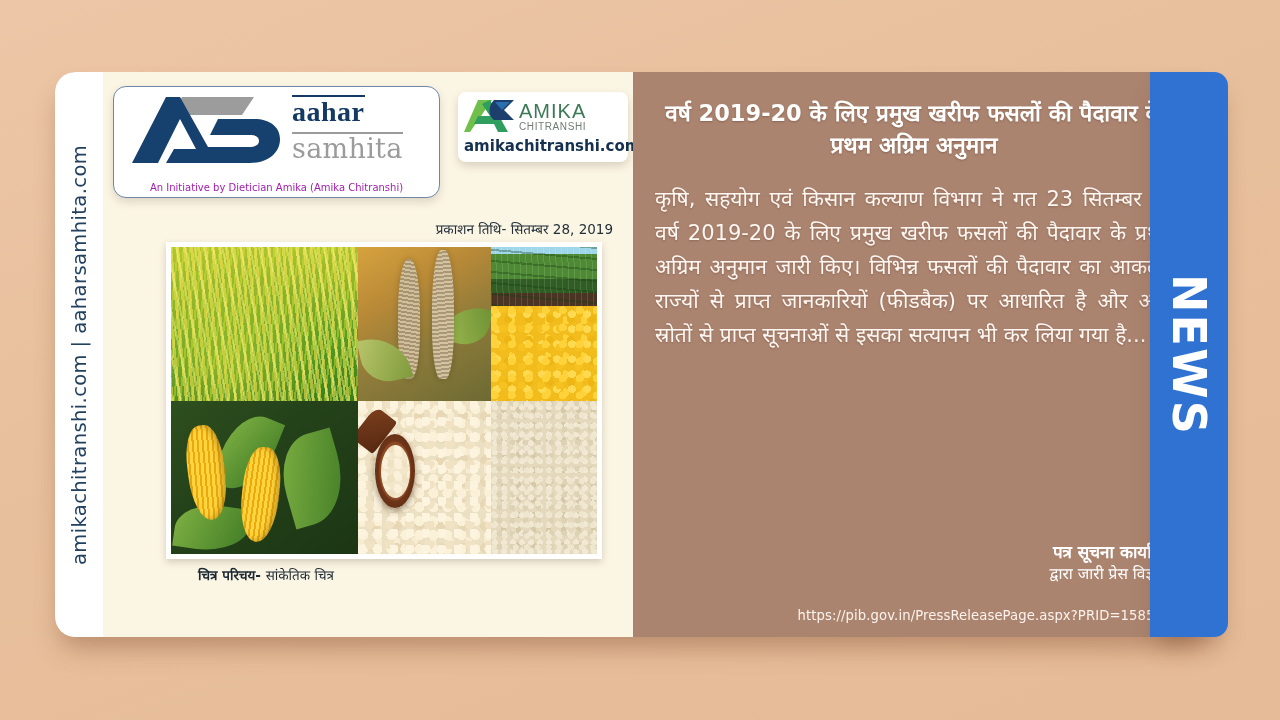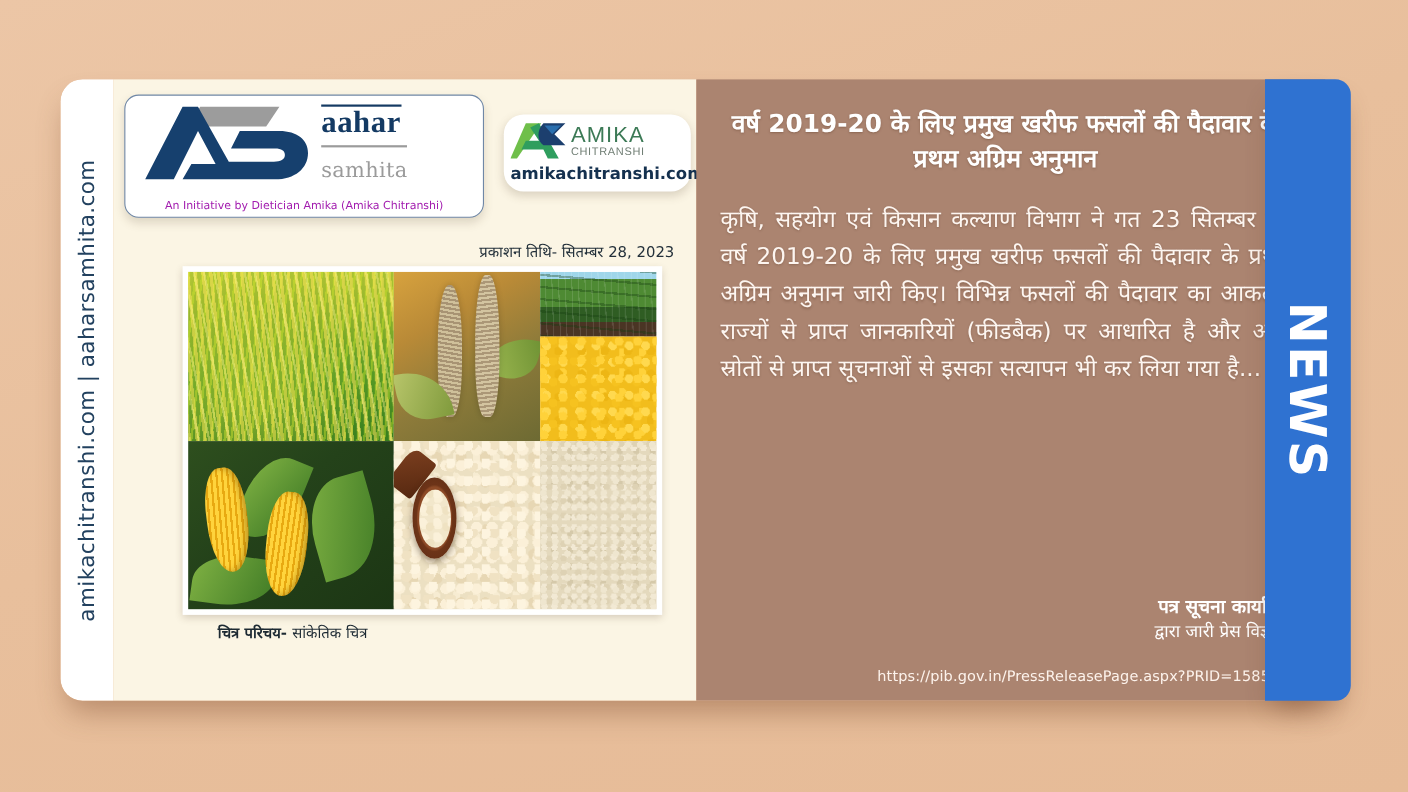--- a/index.html
+++ b/index.html
@@ -106,49 +106,49 @@
     font-weight: 700;
     color: #143a63;
     letter-spacing: 0.5px;
     line-height: 1;
     border-top: 2.4px solid #143a63;
     padding-top: 1px;
     display: inline-block;
   }
   .word-samhita {
     font-family: "DejaVu Serif", serif;
-    font-size: 19px;
+    font-size: 27px;
     font-weight: 400;
     color: #9b9b9b;
     letter-spacing: 0.3px;
     line-height: 1;
     border-top: 2.2px solid #9b9b9b;
-    padding-top: 12px;
+    padding-top: 1px;
     margin-top: 6px;
     display: inline-block;
   }
   #aahar-tag {
     position: absolute;
     left: 0;
     right: 0;
     bottom: 4px;
     text-align: center;
     font-family: "DejaVu Sans", sans-serif;
     font-size: 10px;
     color: #a21caf;
   }
 
   #amika-box {
     position: absolute;
     left: 345px;
-    top: 18px;
+    top: 6px;
     width: 170px;
     height: 70px;
     background: #ffffff;
-    border-radius: 18px;
+    border-radius: 8px;
     box-shadow: 0 4px 9px rgba(90, 70, 50, 0.2);
     box-sizing: border-box;
     padding: 4px 6px 13px 6px;
   }
   #amika-top {
     display: flex;
     align-items: center;
     height: 40px;
   }
   #amika-mark { width: 52px; height: 36px; flex: 0 0 52px; }
@@ -500,21 +500,21 @@
             </svg>
             <div id="amika-words">
               <div class="amika-name">AMIKA</div>
               <div class="amika-sub">CHITRANSHI</div>
             </div>
           </div>
           <div id="amika-url">amikachitranshi.com</div>
         </div>
       </div>
 
-      <div id="pub-date">प्रकाशन तिथि- सितम्बर 28, 2023</div>
+      <div id="pub-date">प्रकाशन तिथि- सितम्बर 28, 2019</div>
 
       <div id="photo-frame">
         <div id="collage">
           <div class="cell c-paddy"></div>
           <div class="cell c-bajra">
             <div class="bajra-leaf"></div>
             <div class="bajra-leaf2"></div>
           </div>
           <div class="cell c-canewrap">
             <div class="c-cane"></div>

